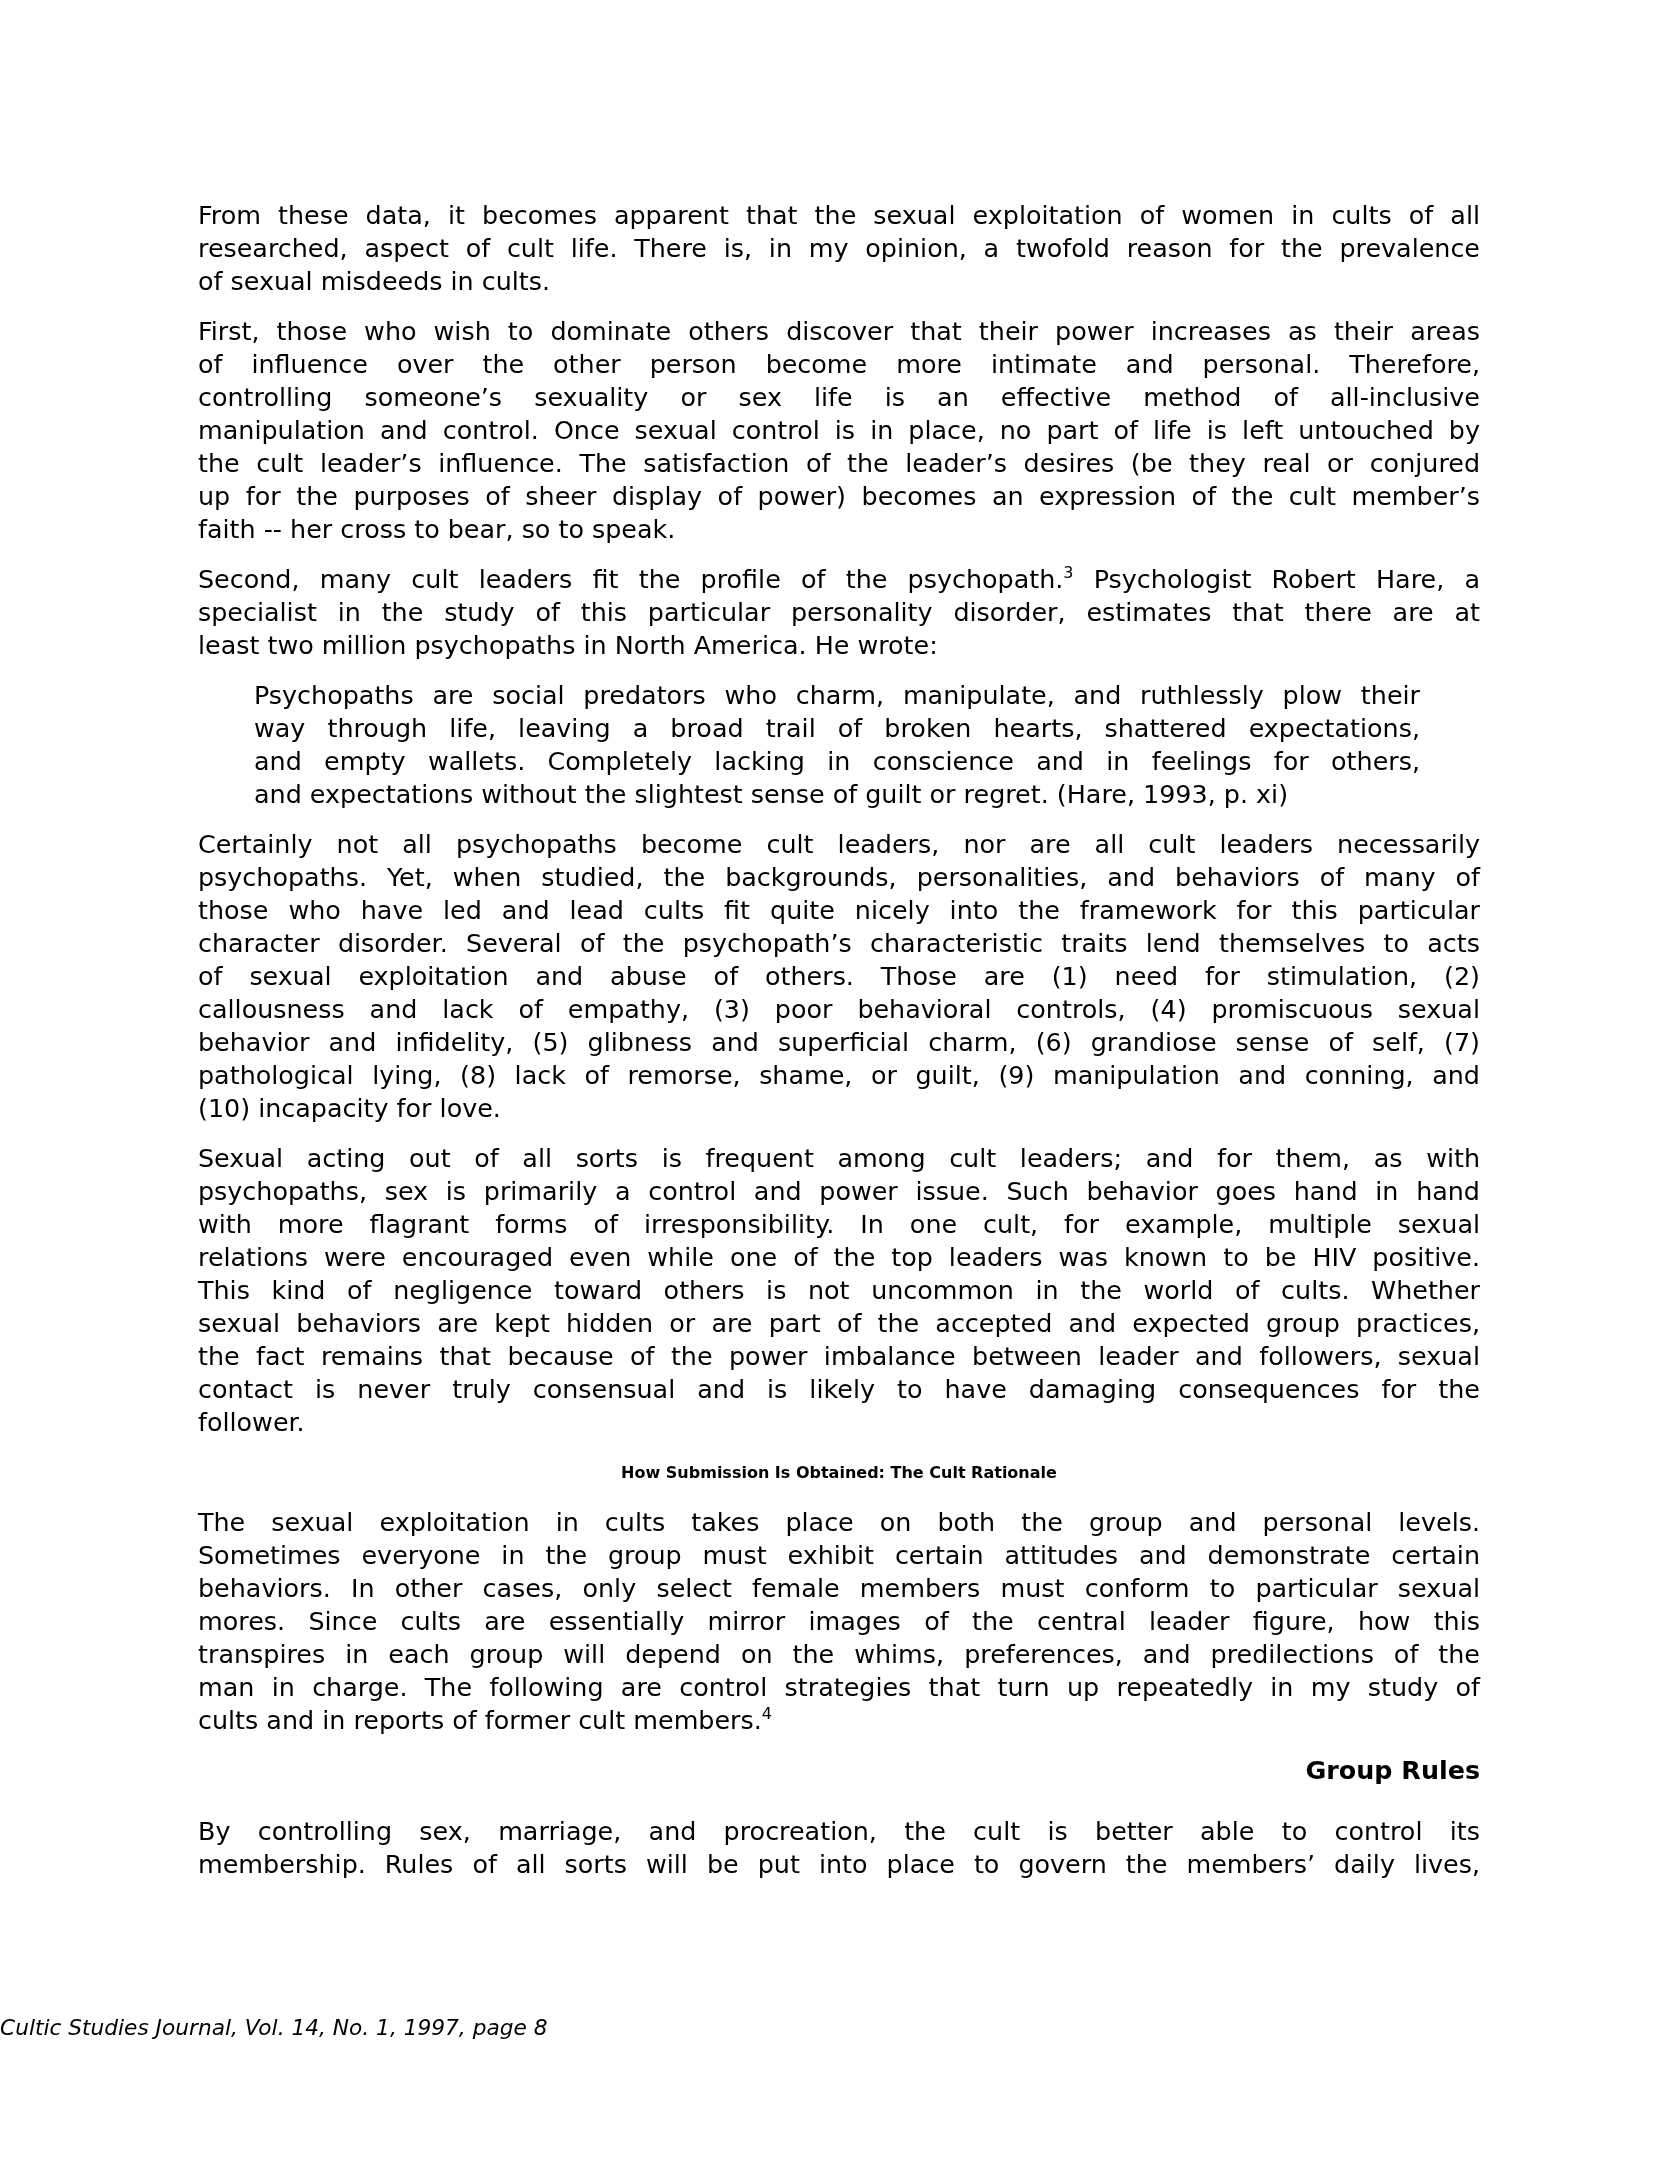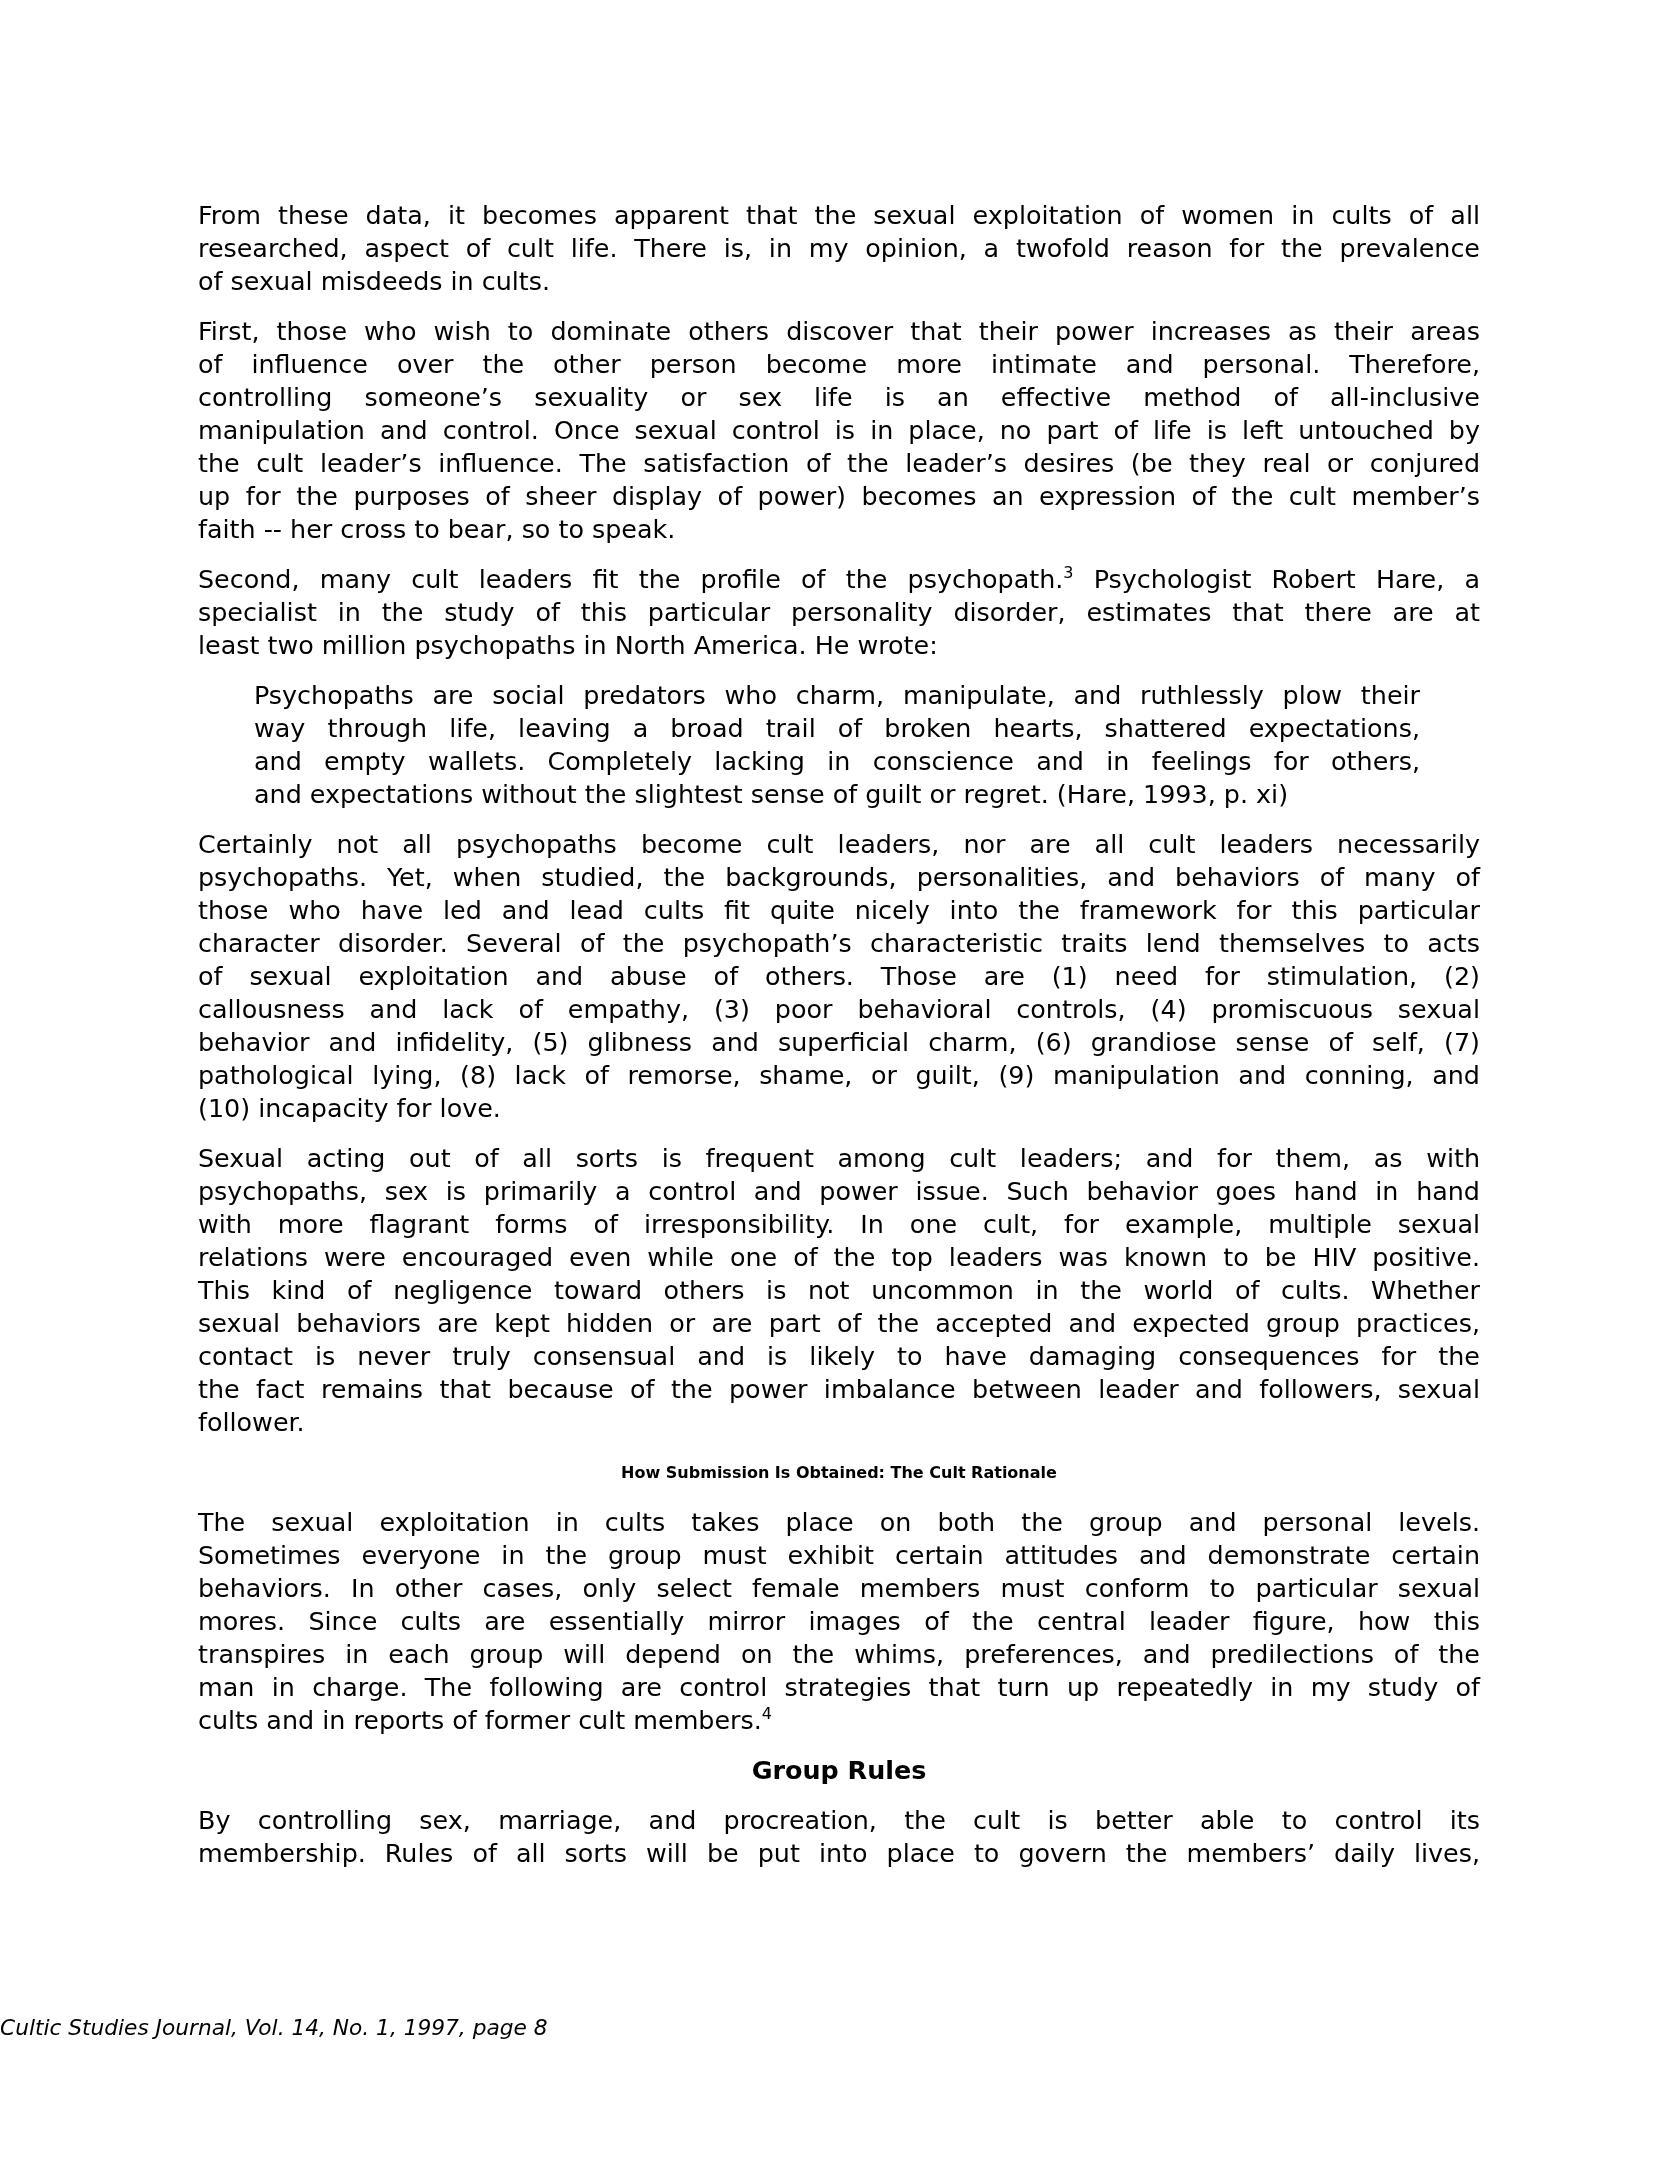--- a/index.html
+++ b/index.html
@@ -43,24 +43,24 @@
   }
   .heading-center {
     font-weight: bold;
     text-align: center;
     font-size: 16px;
     line-height: 33px;
     margin: 0 0 17px 0;
   }
   .heading-left {
     font-weight: bold;
-    text-align: center;
+    text-align: right;
     font-size: 25.4px;
     line-height: 33px;
-    margin: 0 0 17px 0;
+    margin: 0 0 28px 0;
   }
   sup {
     font-size: 16px;
     line-height: 0;
     vertical-align: 10.4px;
   }
   .footer {
     position: absolute;
     left: 0;
     width: 1368px;
@@ -116,22 +116,22 @@
     <span class="line last">(10) incapacity for love.</span>
   </div>
 
   <div class="block">
     <span class="line">Sexual acting out of all sorts is frequent among cult leaders; and for them, as with</span>
     <span class="line">psychopaths, sex is primarily a control and power issue. Such behavior goes hand in hand</span>
     <span class="line">with more flagrant forms of irresponsibility. In one cult, for example, multiple sexual</span>
     <span class="line">relations were encouraged even while one of the top leaders was known to be HIV positive.</span>
     <span class="line">This kind of negligence toward others is not uncommon in the world of cults. Whether</span>
     <span class="line">sexual behaviors are kept hidden or are part of the accepted and expected group practices,</span>
+    <span class="line">the fact remains that because of the power imbalance between leader and followers, sexual</span>
     <span class="line">contact is never truly consensual and is likely to have damaging consequences for the</span>
-    <span class="line">the fact remains that because of the power imbalance between leader and followers, sexual</span>
     <span class="line last">follower.</span>
   </div>
 
   <div class="heading-center">How Submission Is Obtained: The Cult Rationale</div>
 
   <div class="block">
     <span class="line">The sexual exploitation in cults takes place on both the group and personal levels.</span>
     <span class="line">Sometimes everyone in the group must exhibit certain attitudes and demonstrate certain</span>
     <span class="line">behaviors. In other cases, only select female members must conform to particular sexual</span>
     <span class="line">mores. Since cults are essentially mirror images of the central leader figure, how this</span>

